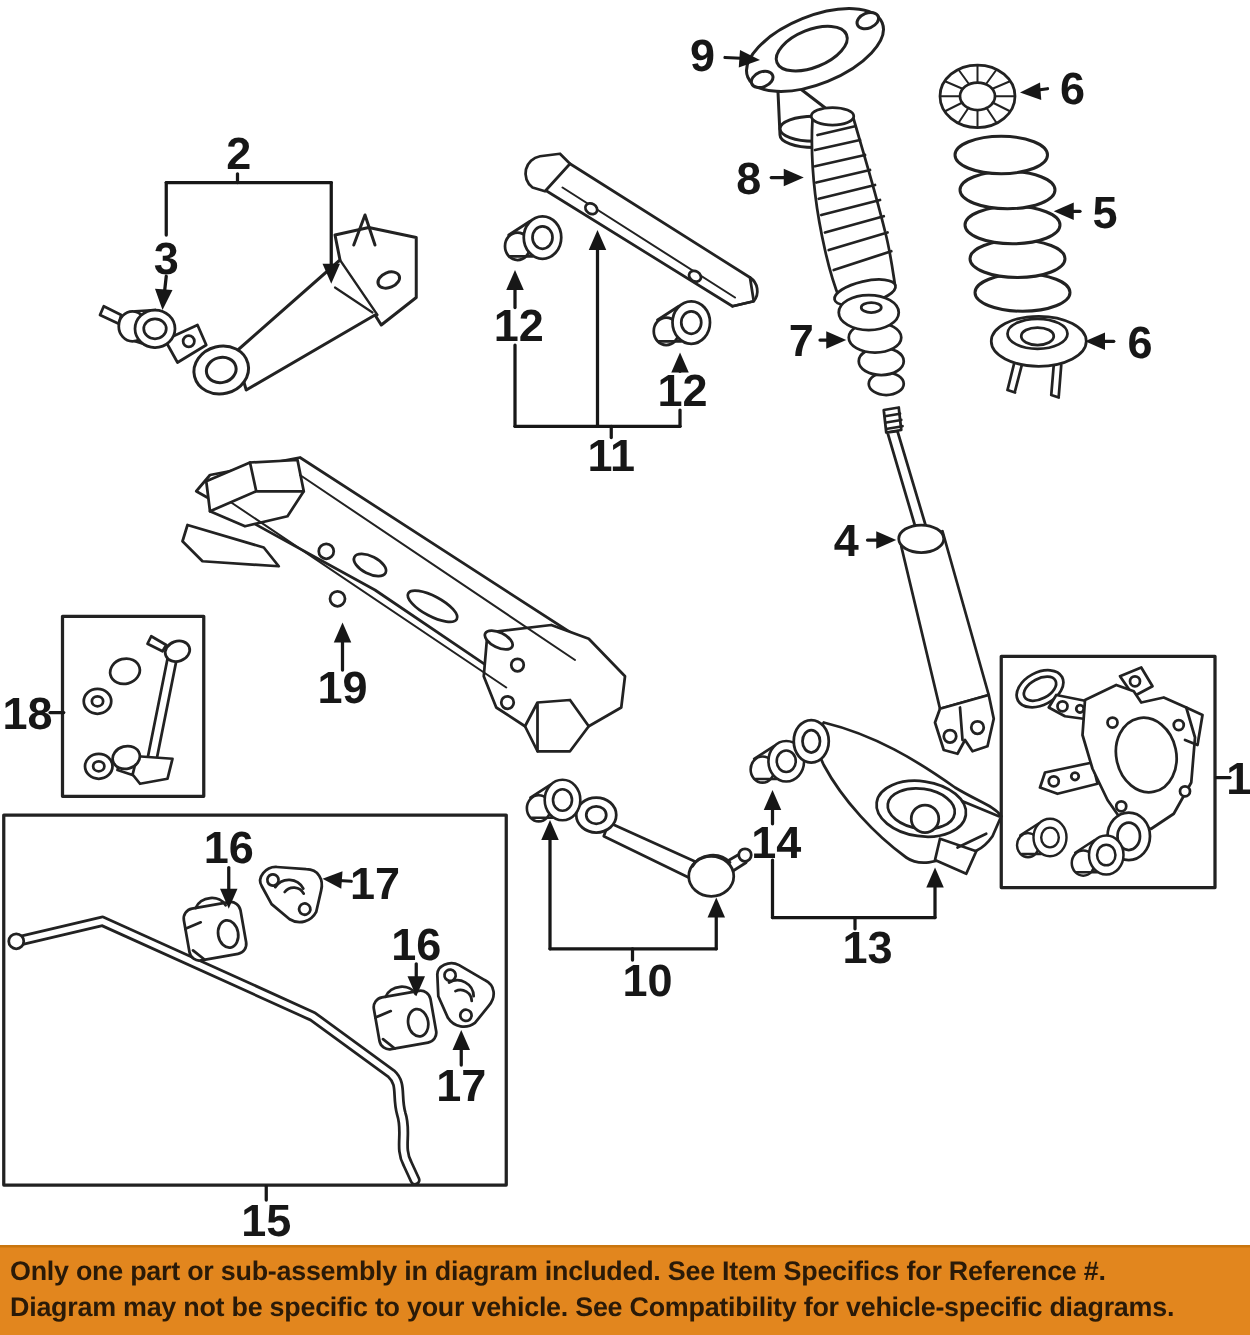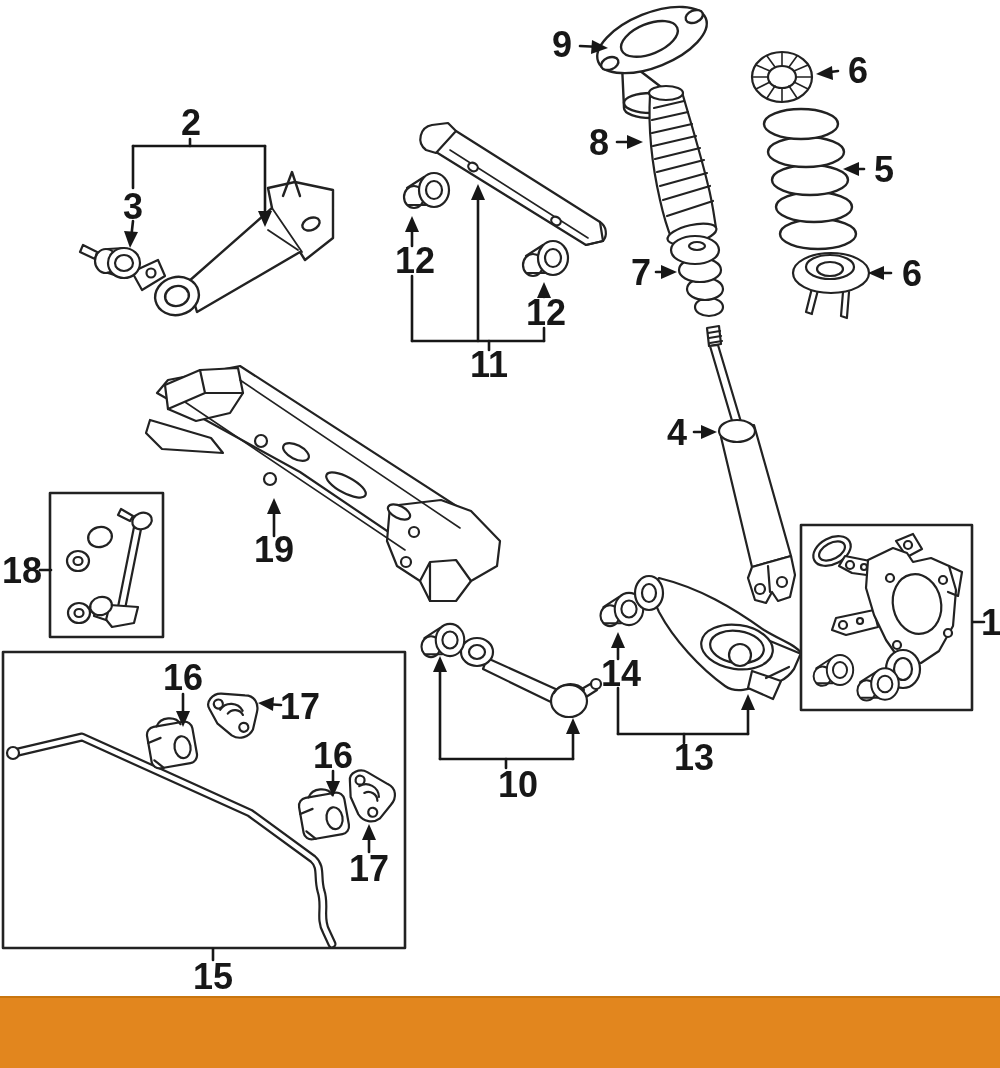--- a/index.html
+++ b/index.html
@@ -350,15 +350,17 @@
     <text class="callout" x="183" y="690">16</text>
     <text class="callout" x="300" y="719">17</text>
     <text class="callout" x="333" y="768">16</text>
     <text class="callout" x="369" y="881">17</text>
     <text class="callout" x="213" y="989">15</text>
   </g>
 </svg>
 
 
 <div id="banner">
+  <div class="bline">Only one part or sub-assembly in diagram included. See Item Specifics for Reference #.</div>
+  <div class="bline">Diagram may not be specific to your vehicle. See Compatibility for vehicle-specific diagrams.</div>
 </div>
 
 </div>
 
 </body></html>

